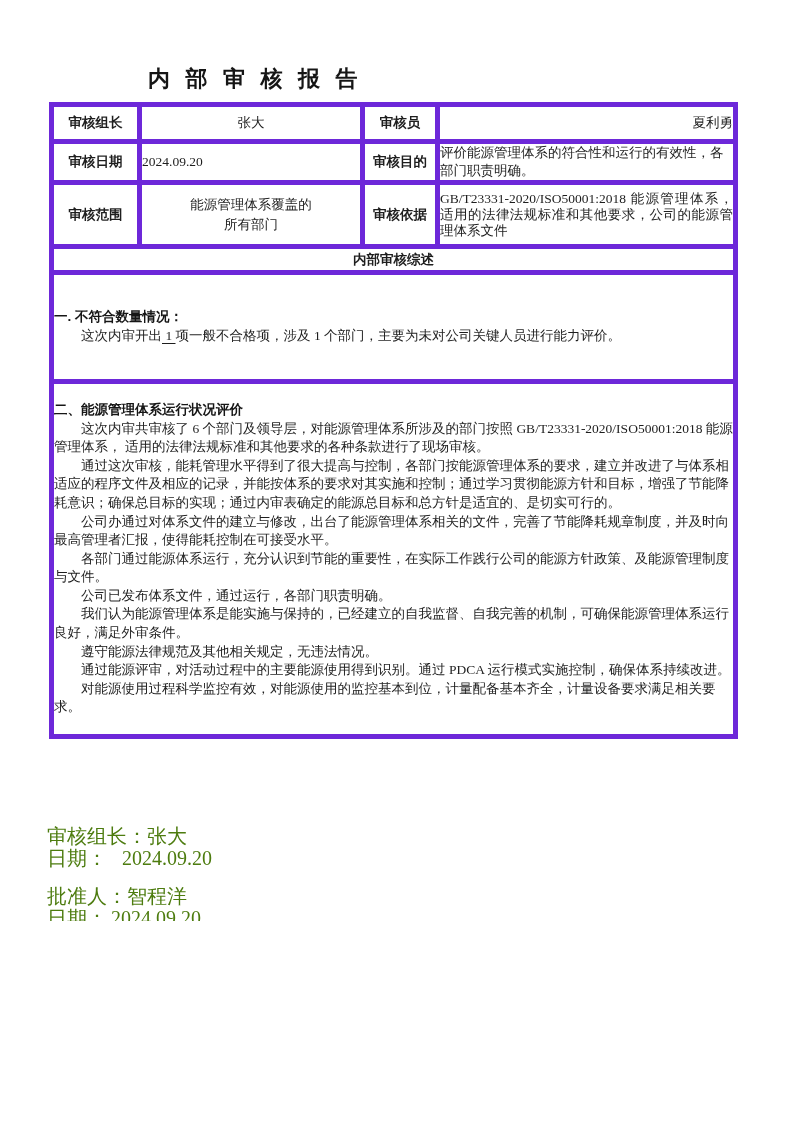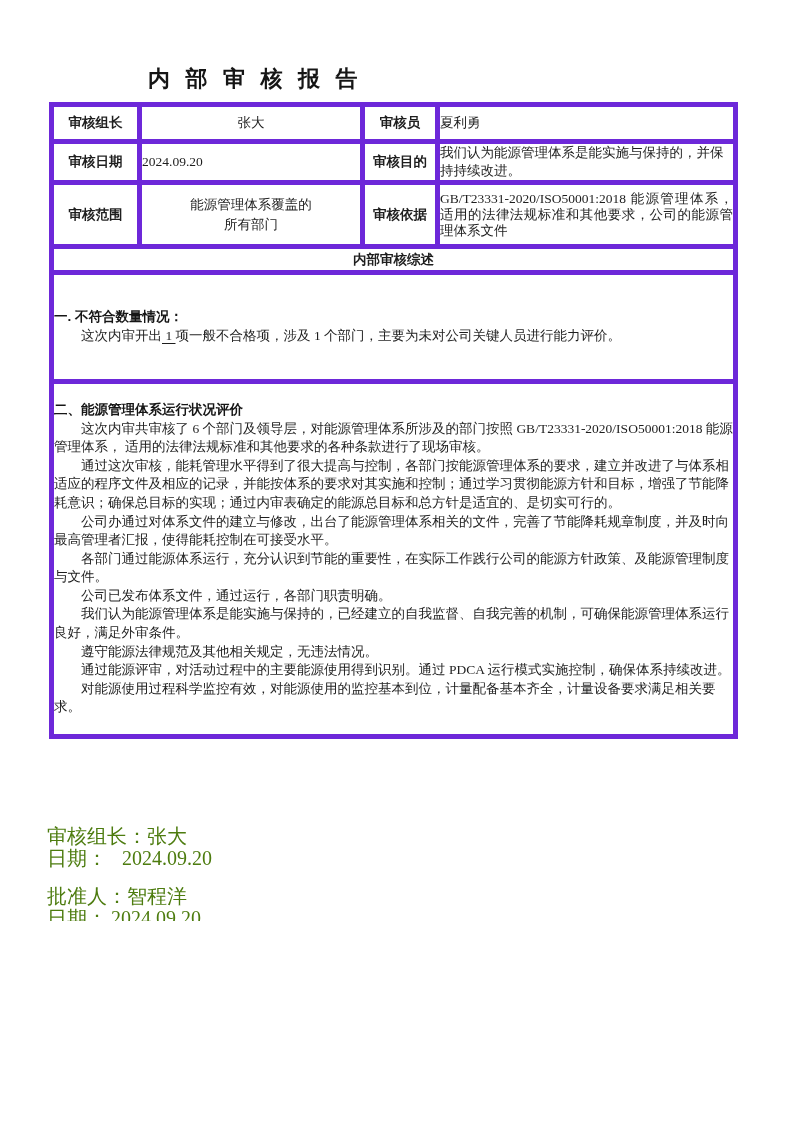--- a/index.html
+++ b/index.html
@@ -50,21 +50,21 @@
   tr.r7 td { height: 81px; }
   .label-cell {
     font-weight: 700;
     text-align: center;
     font-family: "Liberation Sans", "DejaVu Sans", sans-serif;
     font-size: 13px;
     color: #191919;
   }
   .value-center { text-align: center; }
   .value-left { text-align: left; padding: 2px 4px 2px 3px; }
-  .value-topleft { vertical-align: top; text-align: left; padding: 0px 4px 0 3px; font-size: 14.5px; }
+  .value-topleft { vertical-align: top; text-align: right; padding: 0px 4px 0 3px; font-size: 14.5px; }
   .purpose { line-height: 18px; }
   .scope { line-height: 20px; }
   .basis { vertical-align: top; line-height: 16px; font-size: 13px; text-align: justify; padding: 2px 4px 1px 3px; }
   .summary-header {
     text-align: center;
     font-weight: 700;
     font-family: "Liberation Sans", "DejaVu Sans", sans-serif;
     font-size: 13.5px;
   }
   .section-cell {
@@ -120,21 +120,21 @@
       <tr class="r1">
         <td class="label-cell">审核组长</td>
         <td class="value-center">张大</td>
         <td class="label-cell">审核员</td>
         <td class="value-topleft">夏利勇</td>
       </tr>
       <tr class="r2">
         <td class="label-cell">审核日期</td>
         <td class="value-left">2024.09.20</td>
         <td class="label-cell">审核目的</td>
-        <td class="value-left purpose">我们认为能源管理体系是能实施与保持的，并保持持续改进。</td>
+        <td class="value-left purpose">评价能源管理体系的符合性和运行的有效性，各部门职责明确。</td>
       </tr>
       <tr class="r3">
         <td class="label-cell">审核范围</td>
         <td class="value-center scope">
           <div>能源管理体系覆盖的</div>
           <div>所有部门</div>
         </td>
         <td class="label-cell">审核依据</td>
         <td class="basis">GB/T23331-2020/ISO50001:2018 能源管理体系，适用的法律法规标准和其他要求，公司的能源管理体系文件</td>
       </tr>

